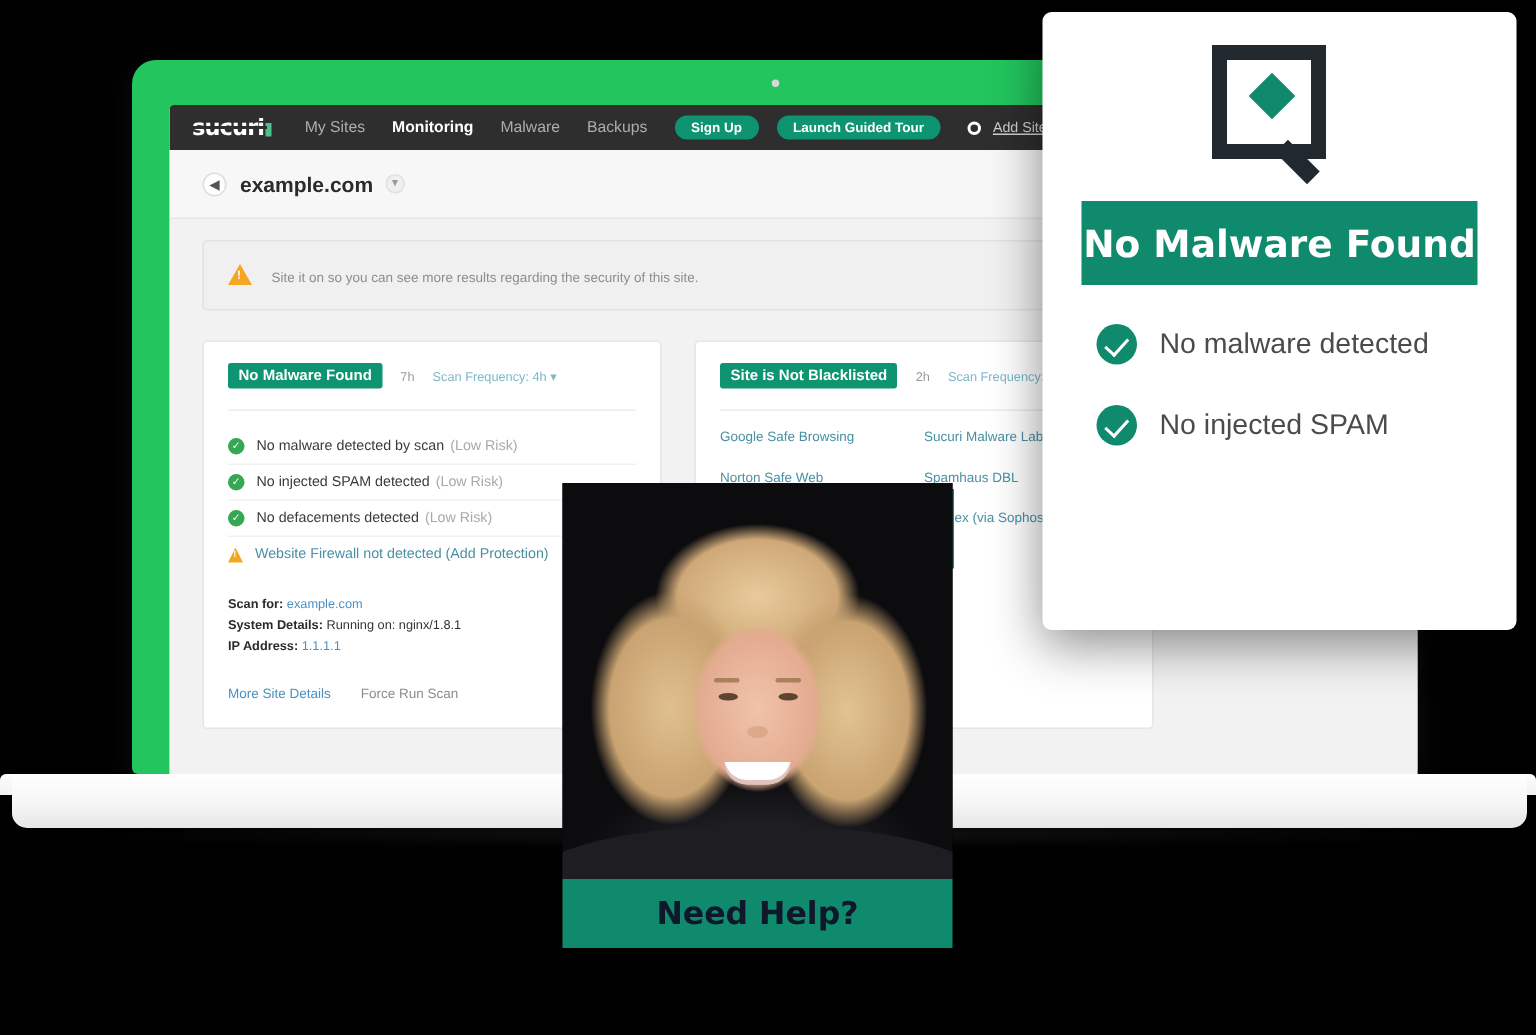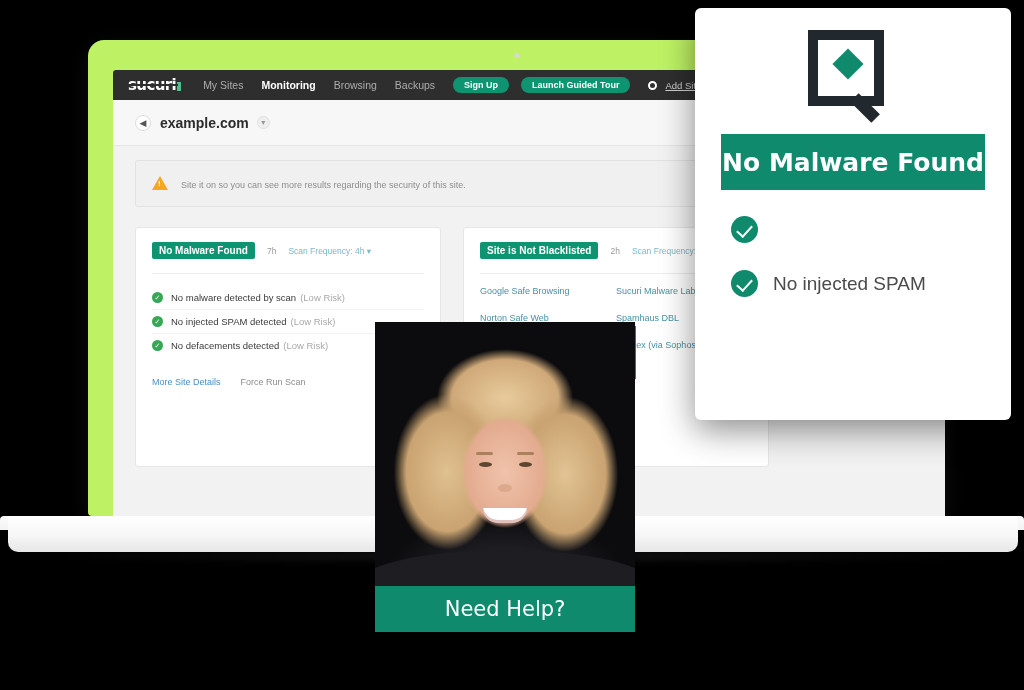--- a/index.html
+++ b/index.html
@@ -7,21 +7,21 @@
     width: 1024px; height: 690px;
     background: #000;
     font-family: "Liberation Sans", sans-serif;
     overflow: hidden;
   }
   #stage { position: relative; width: 1024px; height: 690px; background: #000; }
 
   
   #laptop-frame {
     position: absolute; left: 88px; top: 40px; width: 857px; height: 476px;
-    background: #bef264;
+    background: #22c55e;
     border-radius: 16px 16px 4px 4px;
     box-shadow: 0 6px 22px rgba(255,255,255,0.06);
   }
   #laptop-camera {
     position: absolute; left: 50%; top: 13px; transform: translateX(-50%);
     width: 5px; height: 5px; border-radius: 50%; background: #d8d8d8;
   }
   #laptop-screen {
     position: absolute; left: 25px; top: 30px; right: 0; bottom: 0;
     background: #f0f0f0; overflow: hidden;
@@ -218,21 +218,21 @@
   }
   #photo-img .shoulder {
     position: absolute; left: -20px; top: 228px; width: 300px; height: 60px;
     background: #1d1d22; border-radius: 50% 50% 0 0 / 60% 60% 0 0;
   }
   #need-help-bar {
     position: absolute; left: 0; top: 264px; width: 260px; height: 46px;
     background: #0f8a6d; display: flex; align-items: center; justify-content: center;
   }
   #need-help-bar span {
-    color: #ffffff; font-size: 21px; font-weight: normal;
+    color: #0f172a; font-size: 21px; font-weight: bold;
     font-family: "DejaVu Sans", sans-serif;
   }
   #sucuri-badge {
     position: absolute; left: 584px; top: 326px; width: 52px; height: 53px;
     background: #0f8a6d; z-index: 35;
     display: flex; align-items: center; justify-content: center;
   }
 
   
   #overlay-panel {
@@ -276,21 +276,21 @@
 
     <div id="laptop-screen">
 
       <div id="app-nav">
         <div id="brand-logo">
           <span>sucuri</span><span class="tick"></span>
           <span class="strike"></span>
         </div>
         <span class="nav-link">My Sites</span>
         <span class="nav-link active">Monitoring</span>
-        <span class="nav-link">Browsing</span>
+        <span class="nav-link">Malware</span>
         <span class="nav-link">Backups</span>
         <span class="nav-pill">Sign Up</span>
         <span class="nav-pill">Launch Guided Tour</span>
         <span class="nav-gear"></span>
         <span id="nav-addsite">Add Site</span>
         <span id="nav-knowledge">Knowle</span>
       </div>
 
       <div id="site-header">
         <span id="back-circle">◀</span>
@@ -329,21 +329,39 @@
               <li>
                 <span class="ck">✓</span>
                 <span>No injected SPAM detected</span>
                 <span class="risk">(Low Risk)</span>
               </li>
               <li>
                 <span class="ck">✓</span>
                 <span>No defacements detected</span>
                 <span class="risk">(Low Risk)</span>
               </li>
+              <li>
+                <span class="wrn"></span>
+                <span class="warn-text">Website Firewall not detected (Add Protection)</span>
+              </li>
             </ul>
+            <div class="detail-block">
+              <div>
+                <b>Scan for:</b>
+                <span class="lnk">example.com</span>
+              </div>
+              <div>
+                <b>System Details:</b>
+                <span>Running on: nginx/1.8.1</span>
+              </div>
+              <div>
+                <b>IP Address:</b>
+                <span class="lnk">1.1.1.1</span>
+              </div>
+            </div>
             <div class="card-links">
               <span class="primary">More Site Details</span>
               <span class="muted">Force Run Scan</span>
             </div>
           </div>
 
           <div class="card">
             <div class="status-row">
               <span class="status-badge">Site is Not Blacklisted</span>
               <span class="status-age">2h</span>
@@ -399,20 +417,21 @@
         <rect x="58" y="68" width="12" height="30" fill="#21292e" transform="rotate(-45 64 83)"></rect>
         <rect x="36" y="28" width="22" height="22" fill="#0f8a6d" transform="rotate(45 47 39)"></rect>
       </svg>
     </div>
     <div id="overlay-badge">
       <span>No Malware Found</span>
     </div>
     <div id="overlay-list">
       <div class="ov-item">
         <span class="ov-check"></span>
+        <span class="ov-label">No malware detected</span>
       </div>
       <div class="ov-item">
         <span class="ov-check"></span>
         <span class="ov-label">No injected SPAM</span>
       </div>
     </div>
   </div>
 
 </div>
 

